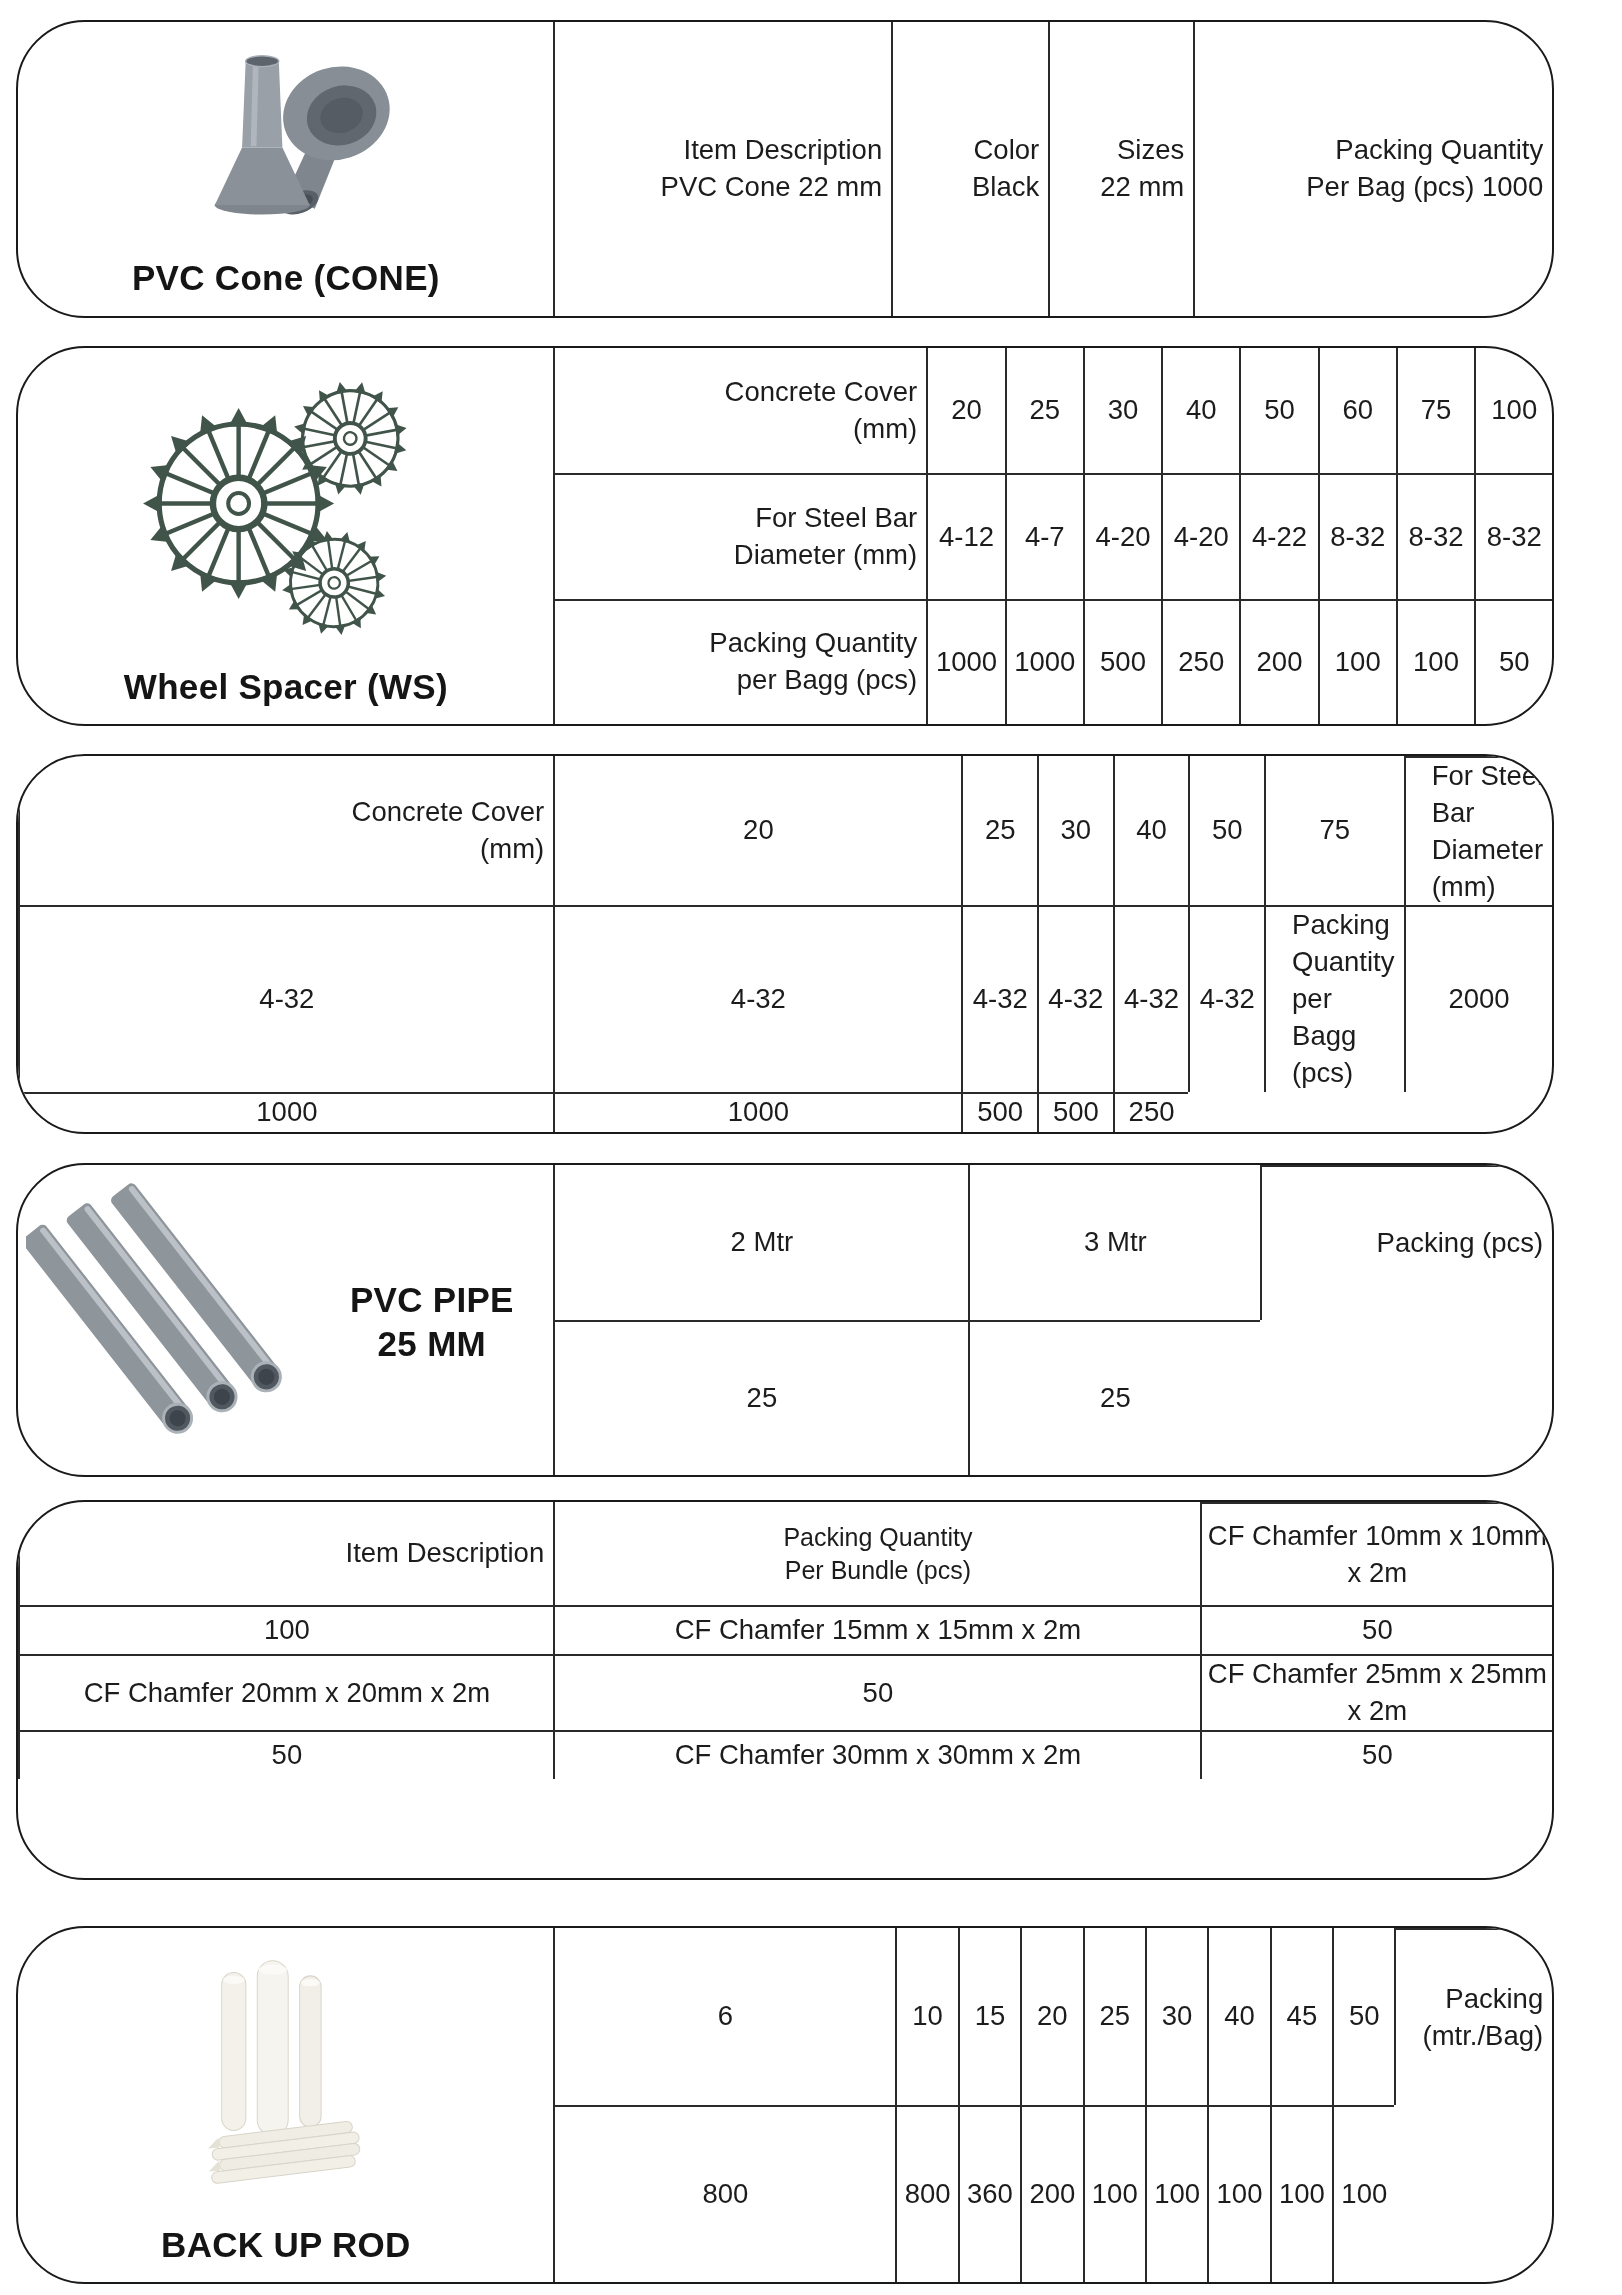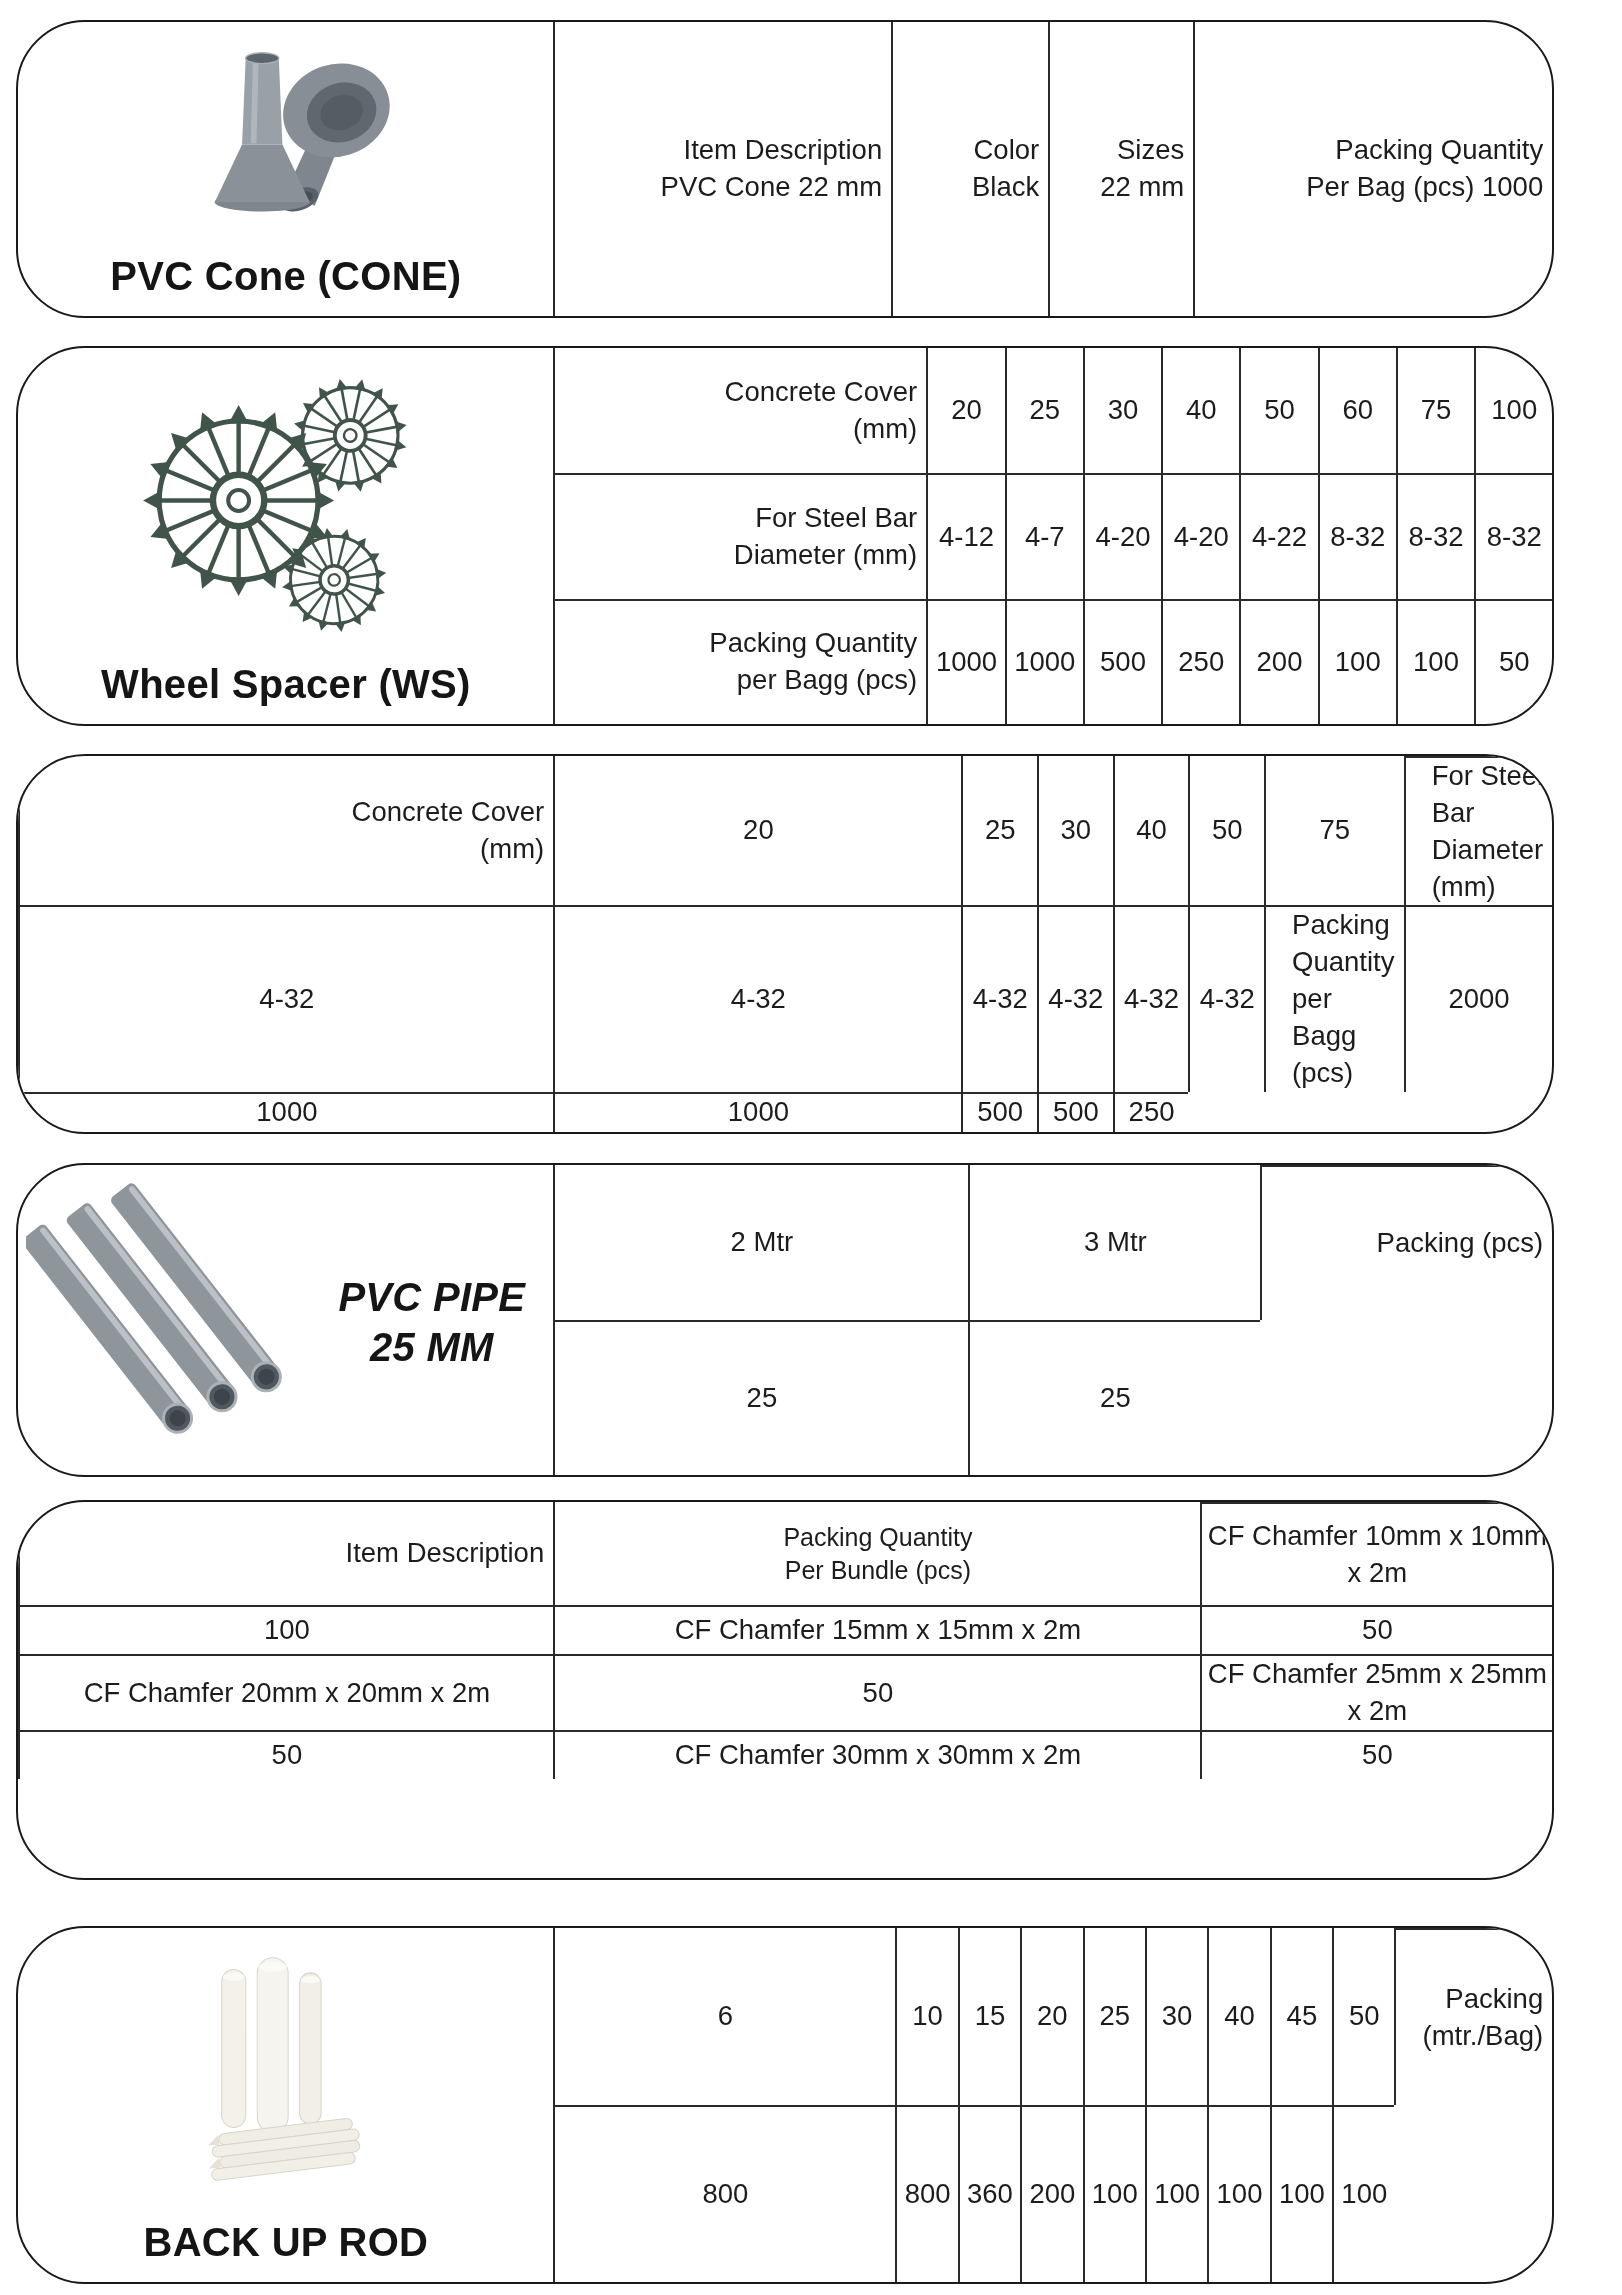--- a/index.html
+++ b/index.html
@@ -29,26 +29,26 @@
   .img-cell {
     grid-column: 1;
     grid-row: 1 / -1;
     display: flex; flex-direction: column;
     align-items: center; justify-content: flex-end;
     padding: 11.8px 6.5px 17px 6.5px;
   }
   .img-cell .photo { flex: 1 1 auto; display: flex; align-items: center; justify-content: center; width: 100%; min-height: 0; }
   .img-cell svg { max-width: 100%; max-height: 100%; }
   .product-title {
-    font-size: 40px; font-weight: 700; color: #151515;
+    font-size: 35px; font-weight: 700; color: #151515;
     letter-spacing: 0.3px; text-align: center; line-height: 1.15;
     margin-top: 3.9px;
   }
   
-  .img-cell.row { flex-direction: row; justify-content: flex-start; padding: 6.5px 0 6.5px 3.9px; font-style: italic; }
+  .img-cell.row { flex-direction: row; justify-content: flex-start; padding: 6.5px 0 6.5px 3.9px; }
   .img-cell.row .photo { flex: 0 0 288px; height: 100%; }
   .img-cell.row .side-title { flex: 1 1 auto; text-align: center; }
 
   .cell {
     border-left: 2px solid #2a2a2a;
     display: flex; flex-direction: column; justify-content: center;
     font-size: 27.5px; line-height: 1.34;
   }
   .cell.lab { align-items: flex-end; padding-left: 26px; padding-right: 9.2px; }
   .cell.val { align-items: center; text-align: center; padding: 0 2.6px; }

